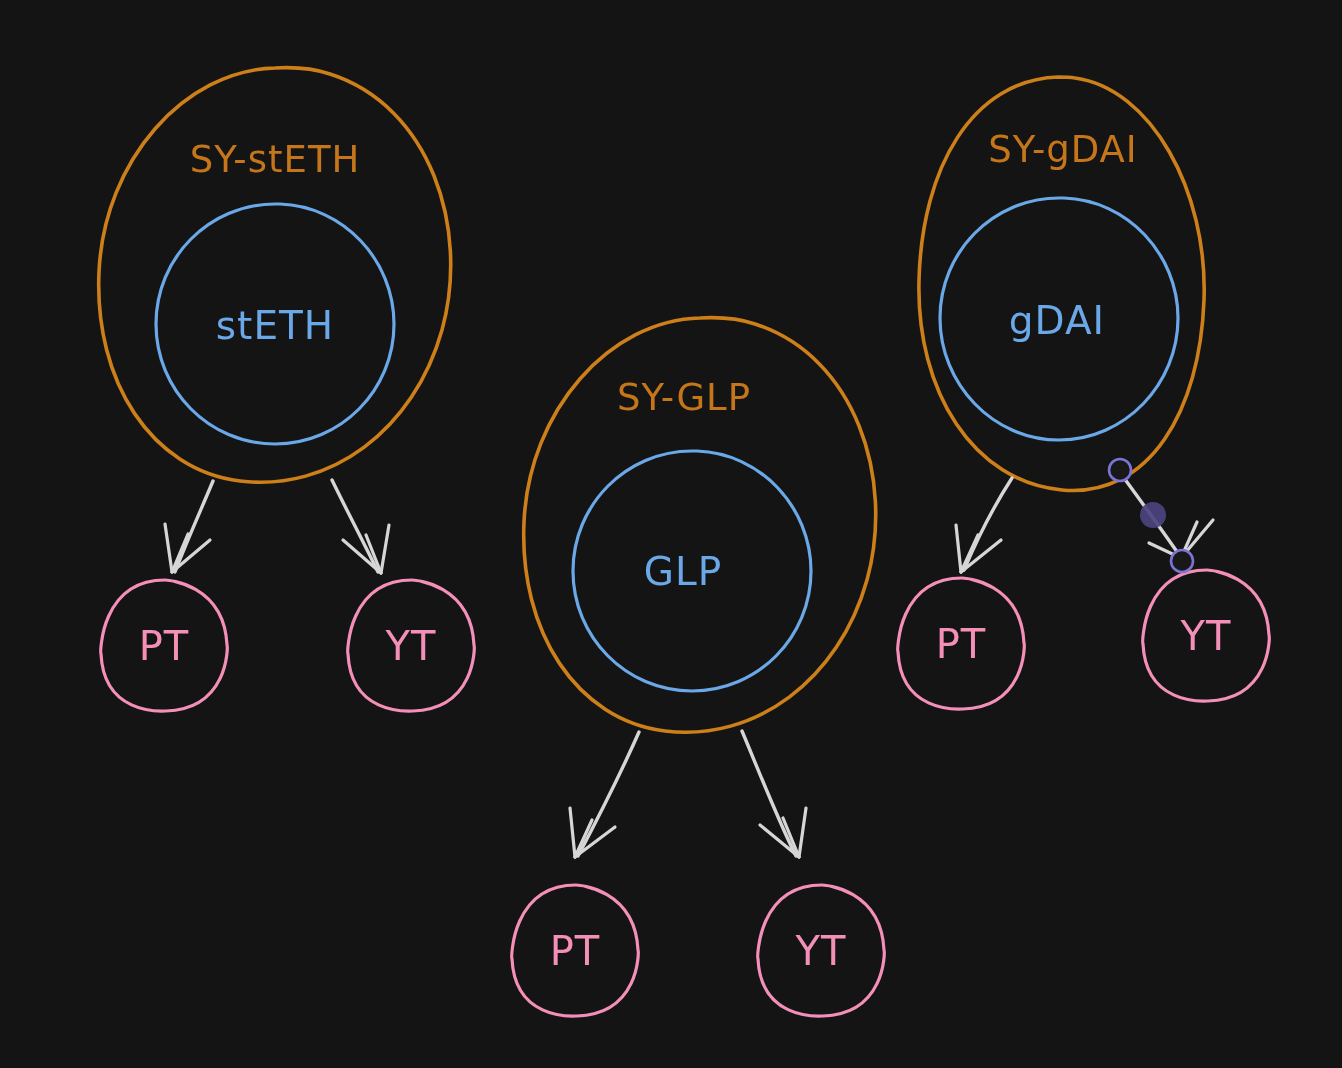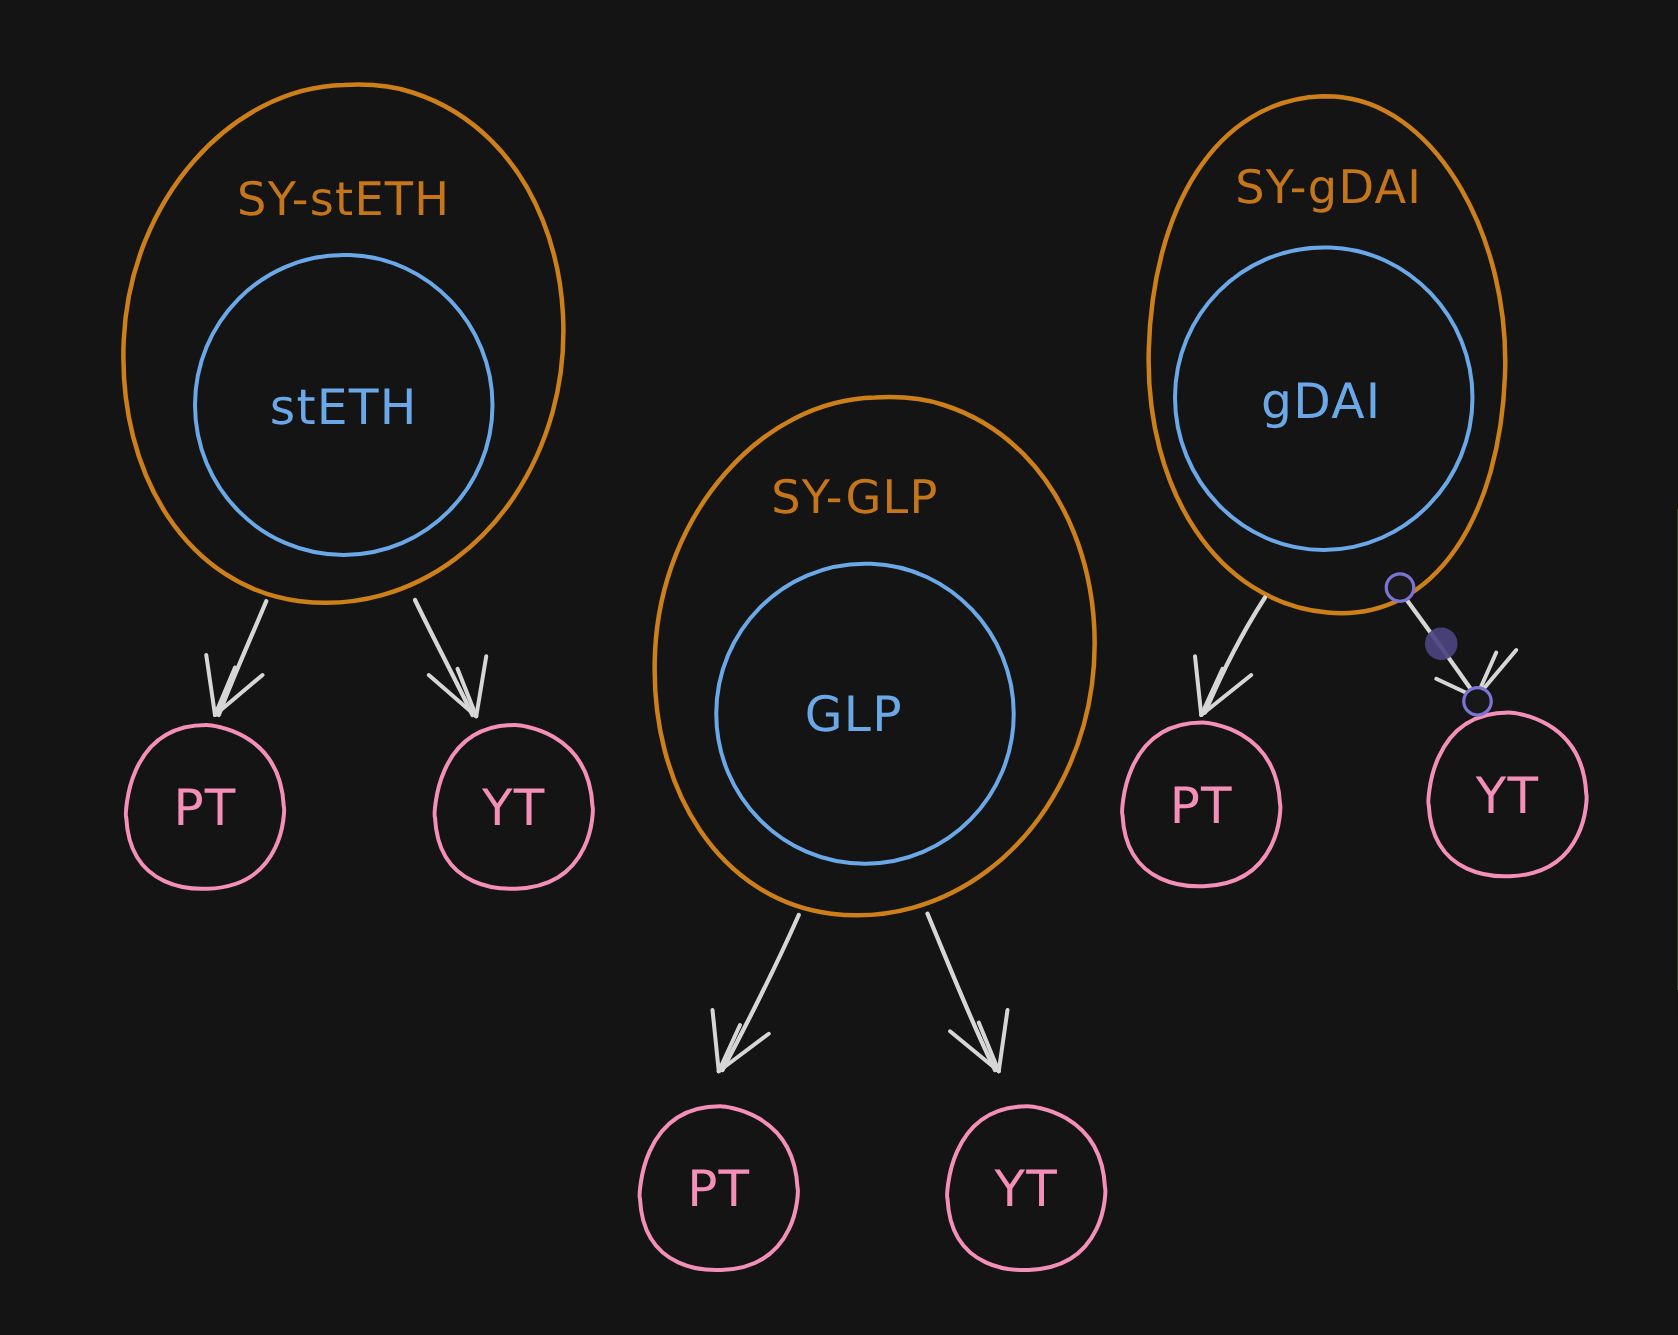--- a/index.html
+++ b/index.html
@@ -1,18 +1,18 @@
 <!DOCTYPE html>
 <html><head>
 <meta charset="utf-8">
 <style>
   html,body{margin:0;padding:0;background:#141414;}
   body{width:1342px;height:1068px;overflow:hidden;
        font-family:"DejaVu Sans",sans-serif;}
-  #stage{position:relative;width:1342px;height:792px;background:#bef264;}
+  #stage{position:relative;width:1342px;height:792px;background:#f97316;}
   #scene{position:absolute;inset:0;width:1342px;height:1068px;}
   .lbl{font-family:"DejaVu Sans",sans-serif;font-weight:400;}
 </style>
 </head>
 <body style="background: rgb(20, 20, 20);">
 
 <div id="stage">
   <svg id="scene" viewBox="0 0 1342 1068" xmlns="http://www.w3.org/2000/svg">
 
     <defs>

